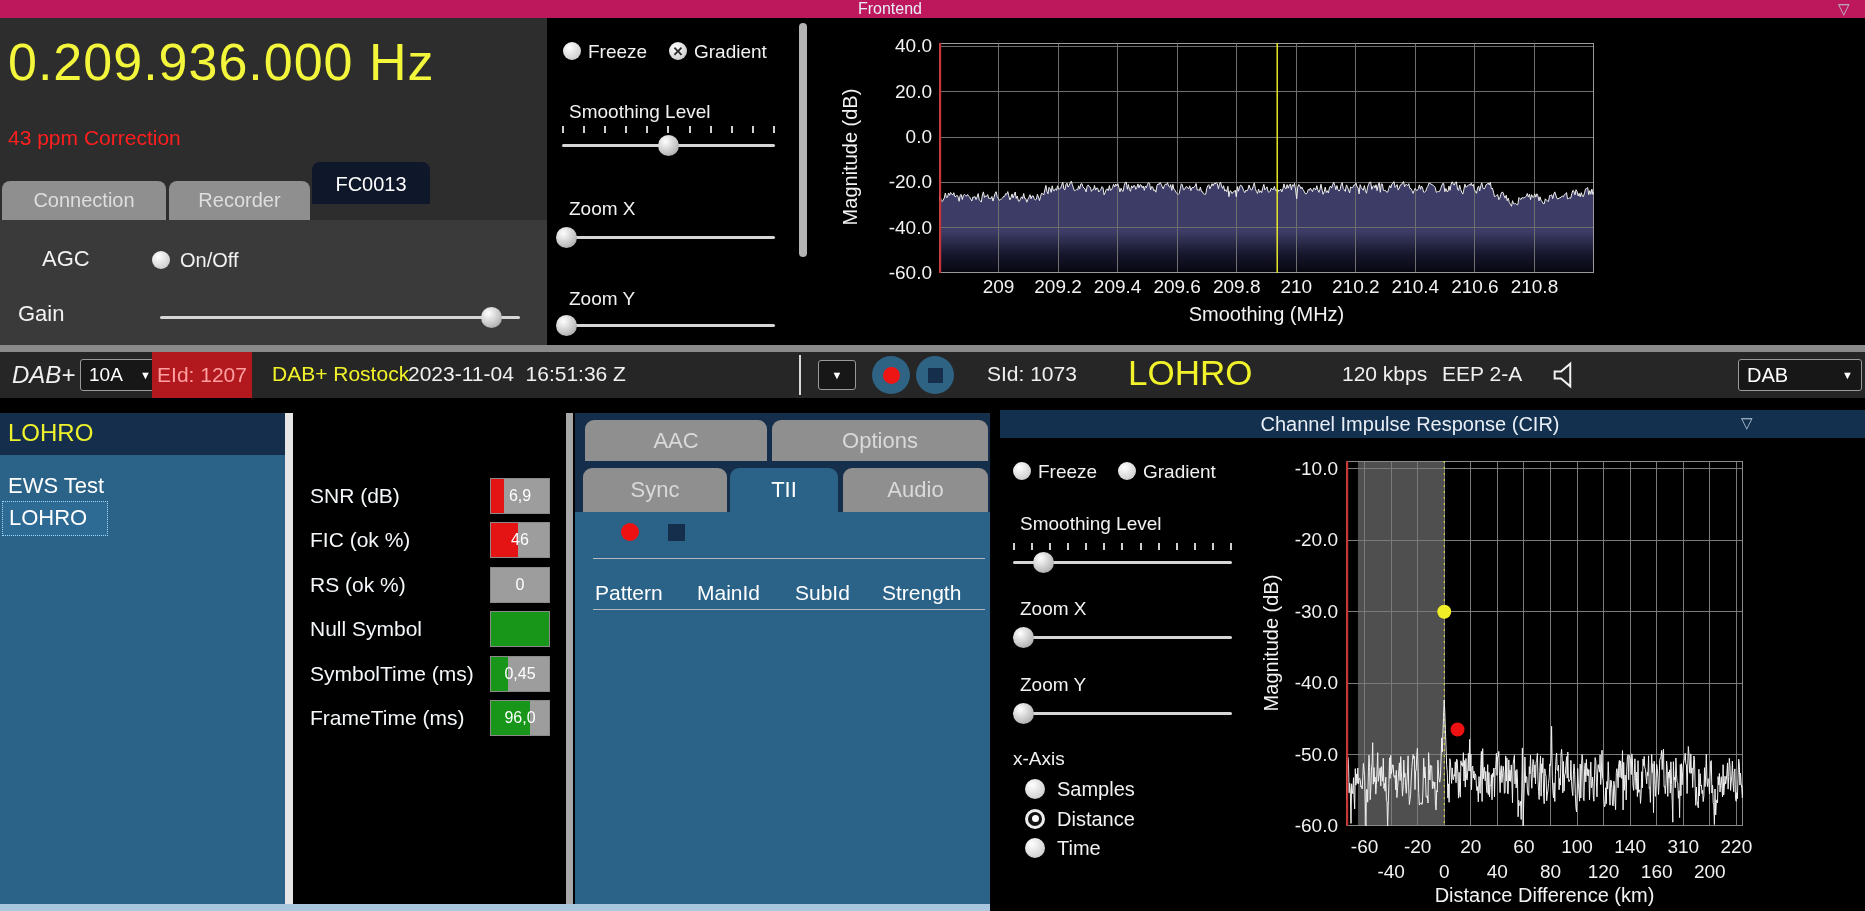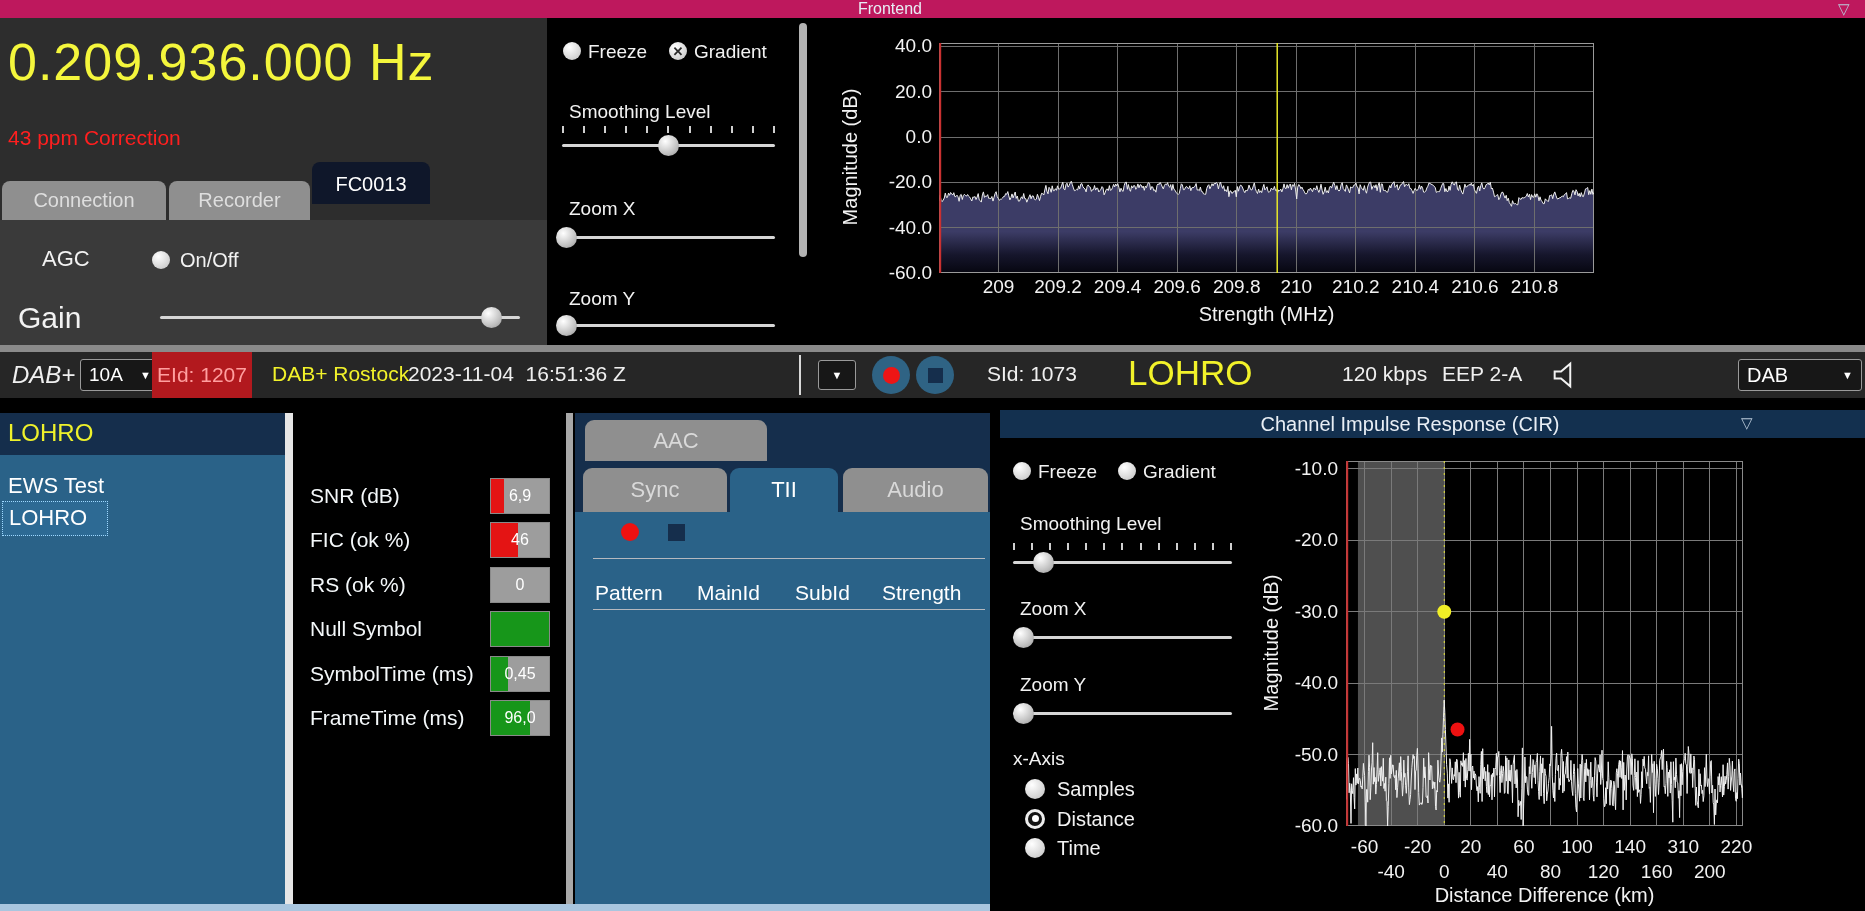--- a/index.html
+++ b/index.html
@@ -82,21 +82,21 @@
         <div class="fe-tab" style="left: 2px; width: 164px;">Connection</div>
         <div class="fe-tab" style="left: 169px; width: 141px;">Recorder</div>
         <div class="fe-tab active" style="left: 312px; width: 118px;">FC0013</div>
       </div>
     <div id="fe-content"></div>
   </div>
 
   <div class="abs ctl-label" style="left:18px;top:246px;font-size:22px;margin-left:24px;">AGC</div>
   <div class="radio" style="left:152px;top:251px;width:18px;height:18px;"></div>
   <div class="abs ctl-label" style="left:180px;top:249px;font-size:20px;">On/Off</div>
-  <div class="abs ctl-label" style="left:18px;top:301px;font-size:30px;">Gain</div>
+  <div class="abs ctl-label" style="left:18px;top:301px;font-size:22px;">Gain</div>
 
   <div id="panel-mid"></div>
   <div class="vscroll" style="left:799px;top:23px;width:8px;height:234px;"></div>
 
   <div id="hdivider"></div>
   <div id="status-bar">
     <div class="sb-text" style="left:12px;top:9px;font-size:24px;font-style:italic;">DAB+</div>
     <div class="combo" style="left:80px;top:7px;width:62px;height:30px;font-size:19px;">
       <span>10A</span>
       <span style="font-size:11px;">▼</span>
@@ -138,20 +138,21 @@
 
   <div class="vscroll" style="left:566px;top:413px;width:7px;height:498px;background:#a8a8a8;border-radius:0;"></div>
 
   <div id="details">
     <div id="details-top"></div>
     <div class="abs" style="left:46px;top:110px;width:18px;height:18px;border-radius:50%;background:#ee1111;"></div>
     <div class="abs" style="left:93px;top:111px;width:17px;height:17px;background:#152e4c;"></div>
     <div class="hrule" style="left:18px;top:145px;width:392px;"></div>
     <div class="hrule" style="left:18px;top:196px;width:392px;"></div>
   <div class="dt-tab" style="left: 10px; top: 7px; width: 182px; height: 41px; line-height: 41px;">AAC</div>
+      <div class="dt-tab" style="left: 197px; top: 7px; width: 216px; height: 41px; line-height: 41px;">Options</div>
       <div class="dt-tab" style="left: 8px; top: 55px; width: 144px; height: 44px; line-height: 44px;">Sync</div>
       <div class="dt-tab active" style="left: 155px; top: 55px; width: 108px; height: 44px; line-height: 44px;">TII</div>
       <div class="dt-tab" style="left: 268px; top: 55px; width: 145px; height: 44px; line-height: 44px;">Audio</div>
       <div class="col-head" style="left: 20px; top: 168px;">Pattern</div>
       <div class="col-head" style="left: 122px; top: 168px;">MainId</div>
       <div class="col-head" style="left: 220px; top: 168px;">SubId</div>
       <div class="col-head" style="left: 307px; top: 168px;">Strength</div>
     </div>
 
   <div id="cir-panel">
@@ -299,21 +300,21 @@
     <div class="tick" style="left: 1320.82px; top: 276px; width: 70px;">210.2</div>
     <div class="tick" style="left: 1380.36px; top: 276px; width: 70px;">210.4</div>
     <div class="tick" style="left: 1439.91px; top: 276px; width: 70px;">210.6</div>
     <div class="tick" style="left: 1499.45px; top: 276px; width: 70px;">210.8</div>
     <div class="ytick" style="left: 862px; top: 35.399px; width: 70px;">40.0</div>
     <div class="ytick" style="left: 862px; top: 80.7192px; width: 70px;">20.0</div>
     <div class="ytick" style="left: 862px; top: 126.039px; width: 70px;">0.0</div>
     <div class="ytick" style="left: 862px; top: 171.36px; width: 70px;">-20.0</div>
     <div class="ytick" style="left: 862px; top: 216.68px; width: 70px;">-40.0</div>
     <div class="ytick" style="left: 862px; top: 262px; width: 70px;">-60.0</div>
-    <div class="axlabel" style="left: 1136.5px; top: 303px; width: 260px;">Strength (MHz)</div>
+    <div class="axlabel" style="left: 1136.5px; top: 303px; width: 260px;">Smoothing (MHz)</div>
     <div class="axlabel rot" style="left: 751px; top: 145px; width: 200px; height: 24px;">Magnitude (dB)</div>
     <svg width="397" height="365" viewBox="0 0 397 365" style="left:1346px;top:461px;">
       <rect x="11.949832775919733" y="0" width="86.30434782608695" height="365" fill="#4f4f4f"></rect>
       <line x1="18.588628762541806" y1="0" x2="18.588628762541806" y2="365" stroke="#7a7a7a" stroke-width="1" shape-rendering="crispEdges"></line>
       <line x1="45.1438127090301" y1="0" x2="45.1438127090301" y2="365" stroke="#7a7a7a" stroke-width="1" shape-rendering="crispEdges"></line>
       <line x1="71.69899665551839" y1="0" x2="71.69899665551839" y2="365" stroke="#7a7a7a" stroke-width="1" shape-rendering="crispEdges"></line>
       <line x1="98.25418060200668" y1="0" x2="98.25418060200668" y2="365" stroke="#7a7a7a" stroke-width="1" shape-rendering="crispEdges"></line>
       <line x1="124.80936454849498" y1="0" x2="124.80936454849498" y2="365" stroke="#7a7a7a" stroke-width="1" shape-rendering="crispEdges"></line>
       <line x1="151.3645484949833" y1="0" x2="151.3645484949833" y2="365" stroke="#7a7a7a" stroke-width="1" shape-rendering="crispEdges"></line>
       <line x1="177.91973244147155" y1="0" x2="177.91973244147155" y2="365" stroke="#7a7a7a" stroke-width="1" shape-rendering="crispEdges"></line>

